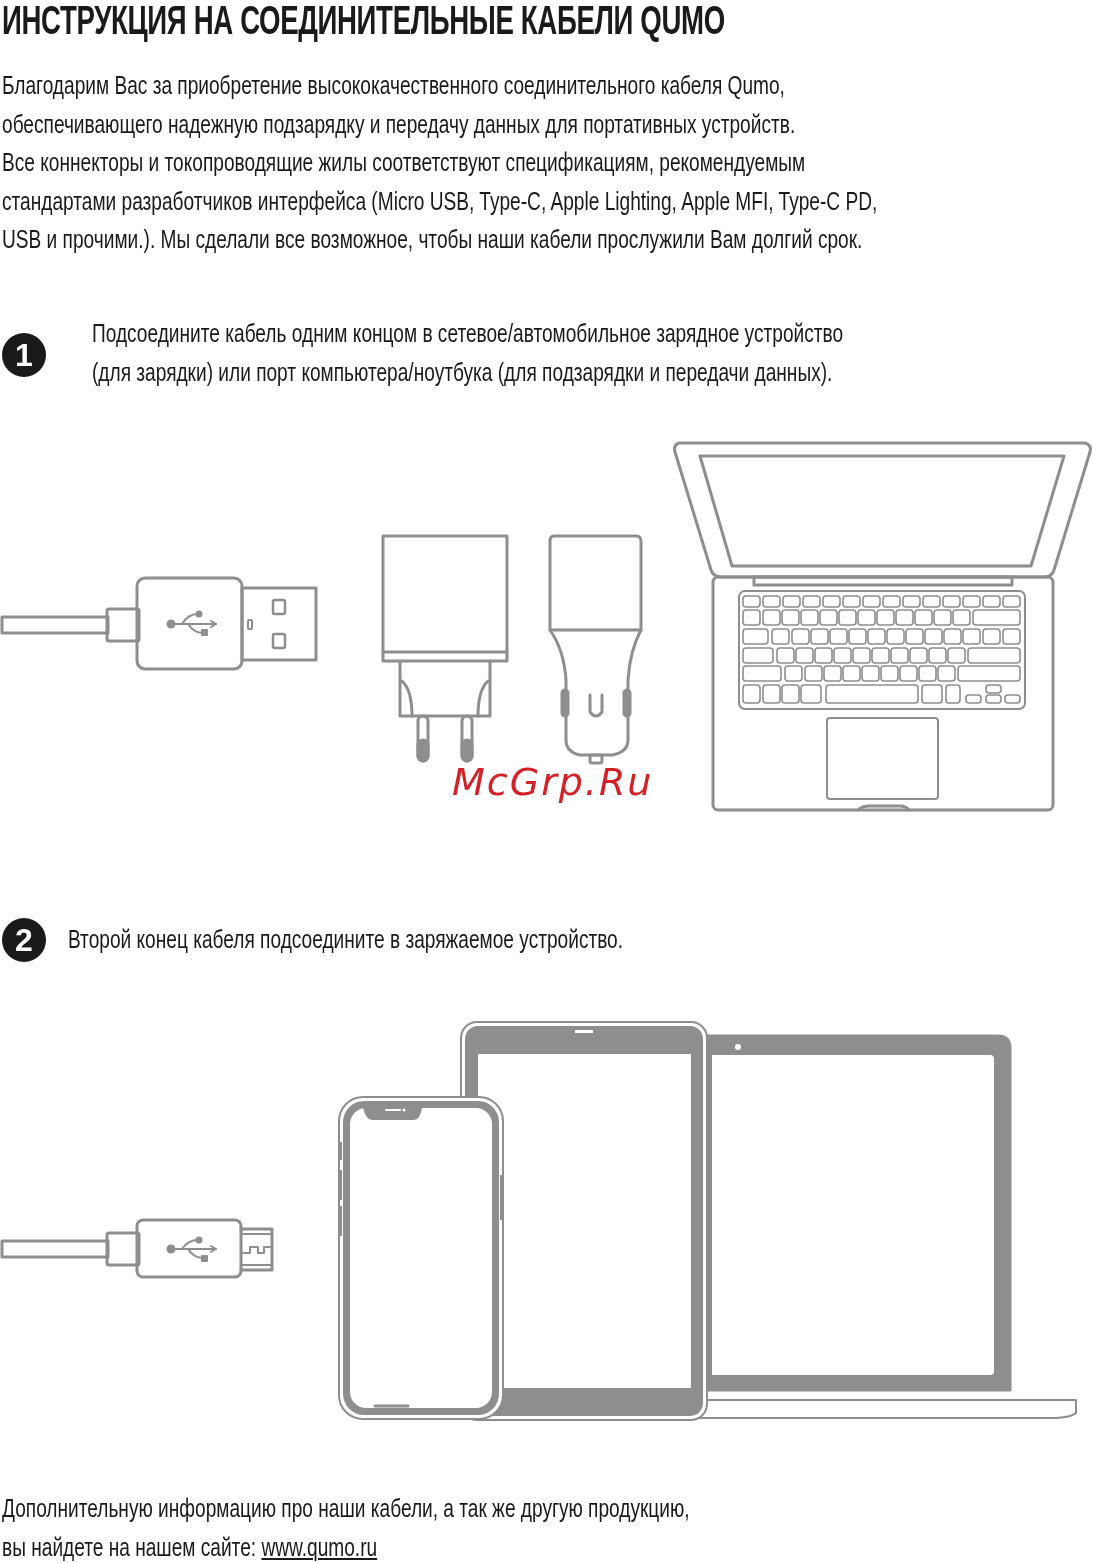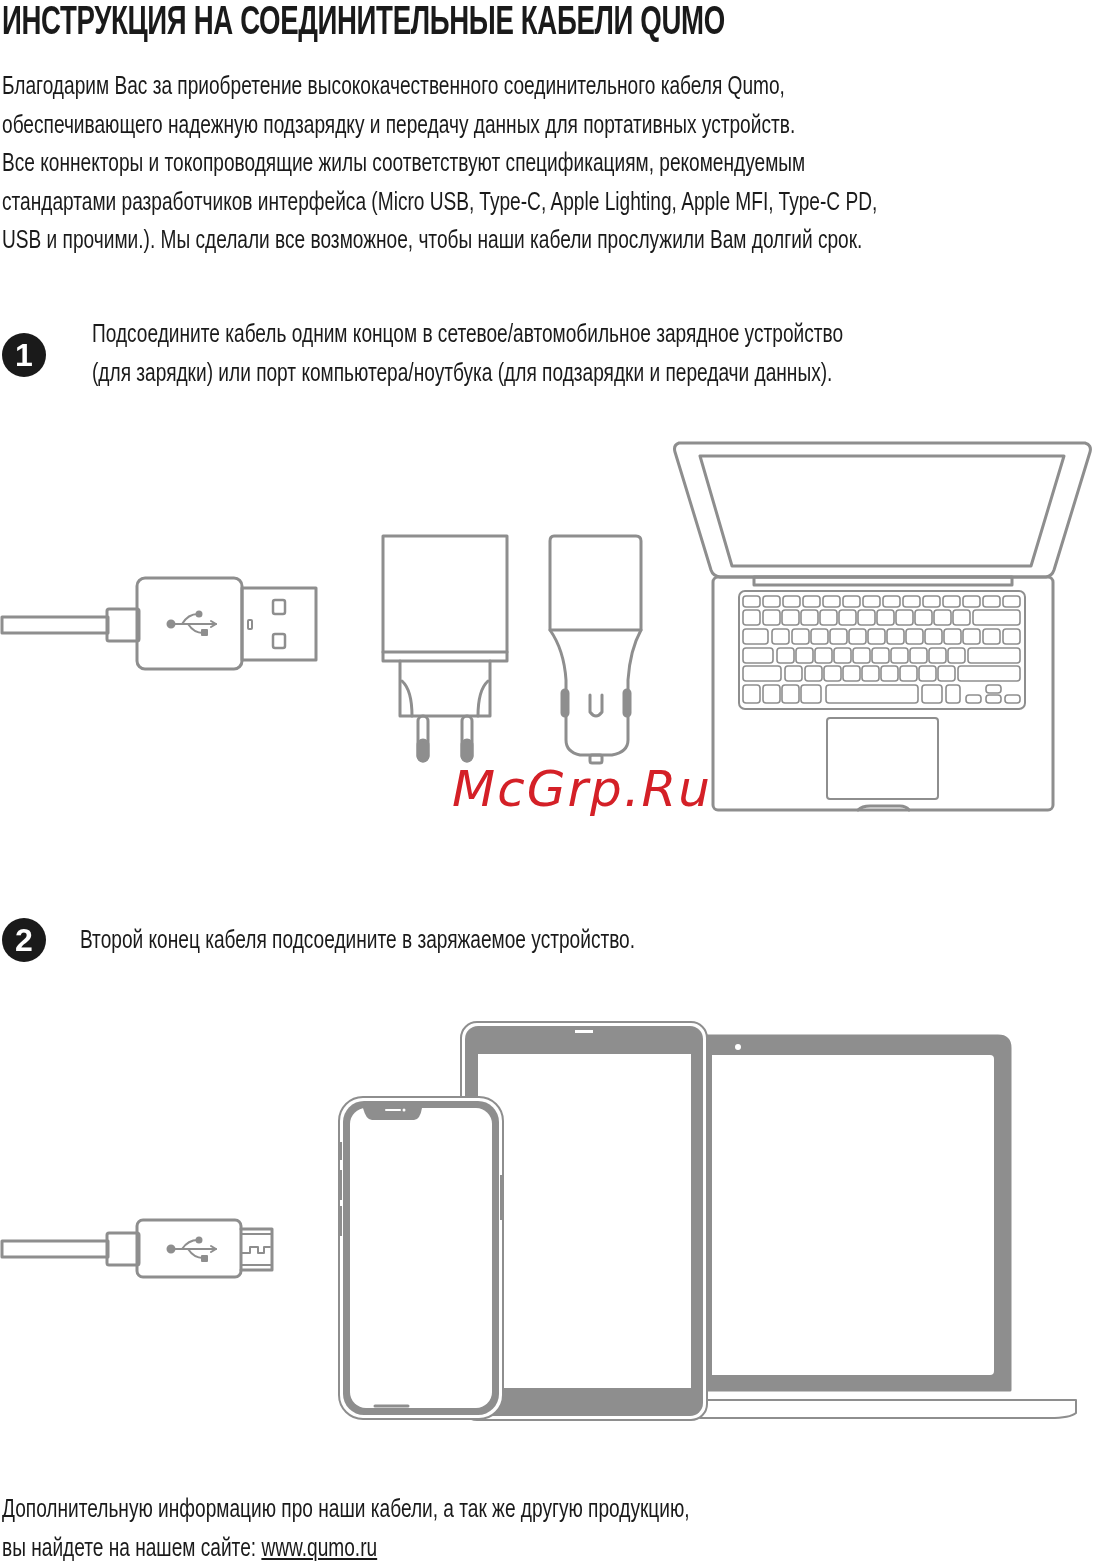--- a/index.html
+++ b/index.html
@@ -14,21 +14,21 @@
   .step { position:absolute; left:0; }
   .step-badge { position:absolute; left:2px; width:44px; height:44px; border-radius:50%;
                 background:#1a1a1a; color:#fff; font-weight:bold; font-size:32px;
                 text-align:center; line-height:44px; }
   .step-text { position:absolute; left:68px; font-size:26px; line-height:38.5px; }
   .step-text .cond { transform:scaleX(0.735); display:block; }
   .footer { position:absolute; left:2px; top:1489px; font-size:26px; line-height:38.5px; }
   .footer .cond { transform:scaleX(0.735); display:block; }
   .footer a { color:#1a1a1a; text-decoration:underline; }
   svg.illus { position:absolute; left:0; top:0; }
-  .watermark { position:absolute; left:452px; top:760px; color:#d42027; font-size:50px;
+  .watermark { position:absolute; left:452px; top:760px; color:#d42027; font-size:38px;
                font-style:italic; font-family:"DejaVu Sans", sans-serif; letter-spacing:2px; }
 </style>
 </head>
 <body>
 
 <div class="title">
   <span class="cond">ИНСТРУКЦИЯ НА СОЕДИНИТЕЛЬНЫЕ КАБЕЛИ QUMO</span>
 </div>
 
 <div class="intro">
@@ -42,21 +42,21 @@
 <div class="step" style="top:0;">
   <div class="step-badge" style="top:333px;">1</div>
   <div class="step-text" style="top:314px;margin-left:24px;">
     <span class="cond">Подсоедините кабель одним концом в сетевое/автомобильное зарядное устройство</span>
     <span class="cond">(для зарядки) или порт компьютера/ноутбука (для подзарядки и передачи данных).</span>
   </div>
 </div>
 
 <div class="step" style="top:0;">
   <div class="step-badge" style="top:918px;">2</div>
-  <div class="step-text" style="top:920px;margin-left:12px;">
+  <div class="step-text" style="top:920px;">
     <span class="cond">Второй конец кабеля подсоедините в заряжаемое устройство.</span>
   </div>
 </div>
 
 <svg class="illus" width="1093" height="1563" viewBox="0 0 1093 1563" fill="none" stroke="#8e8e8e" stroke-width="3" stroke-linejoin="round" stroke-linecap="round">
 
   <g>
     <rect x="2" y="617" width="106" height="16"></rect>
     <rect x="107" y="609" width="32" height="32" rx="2"></rect>
     <rect x="137" y="578" width="105" height="91" rx="8"></rect>

